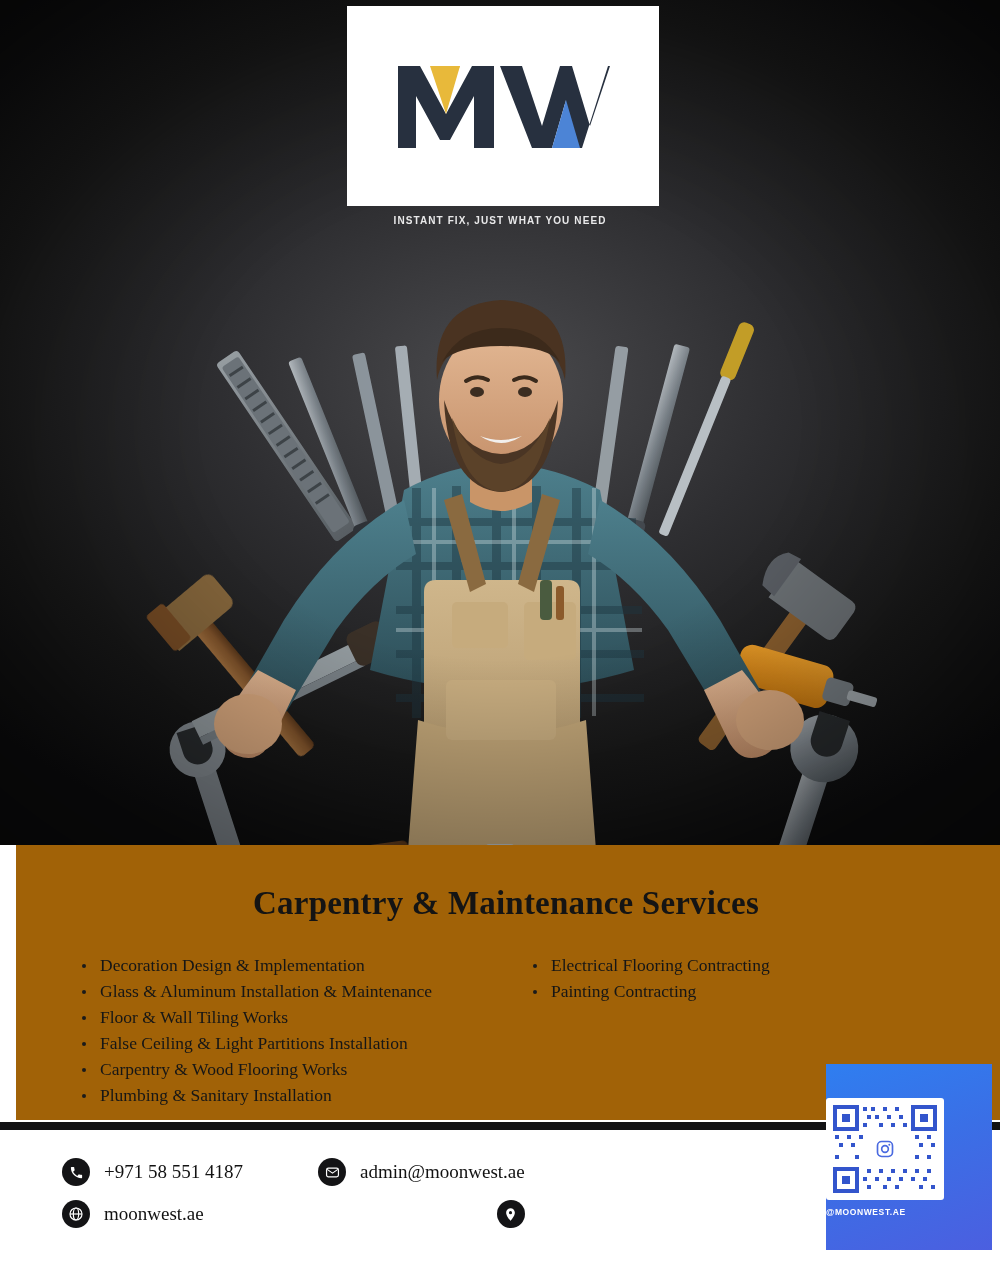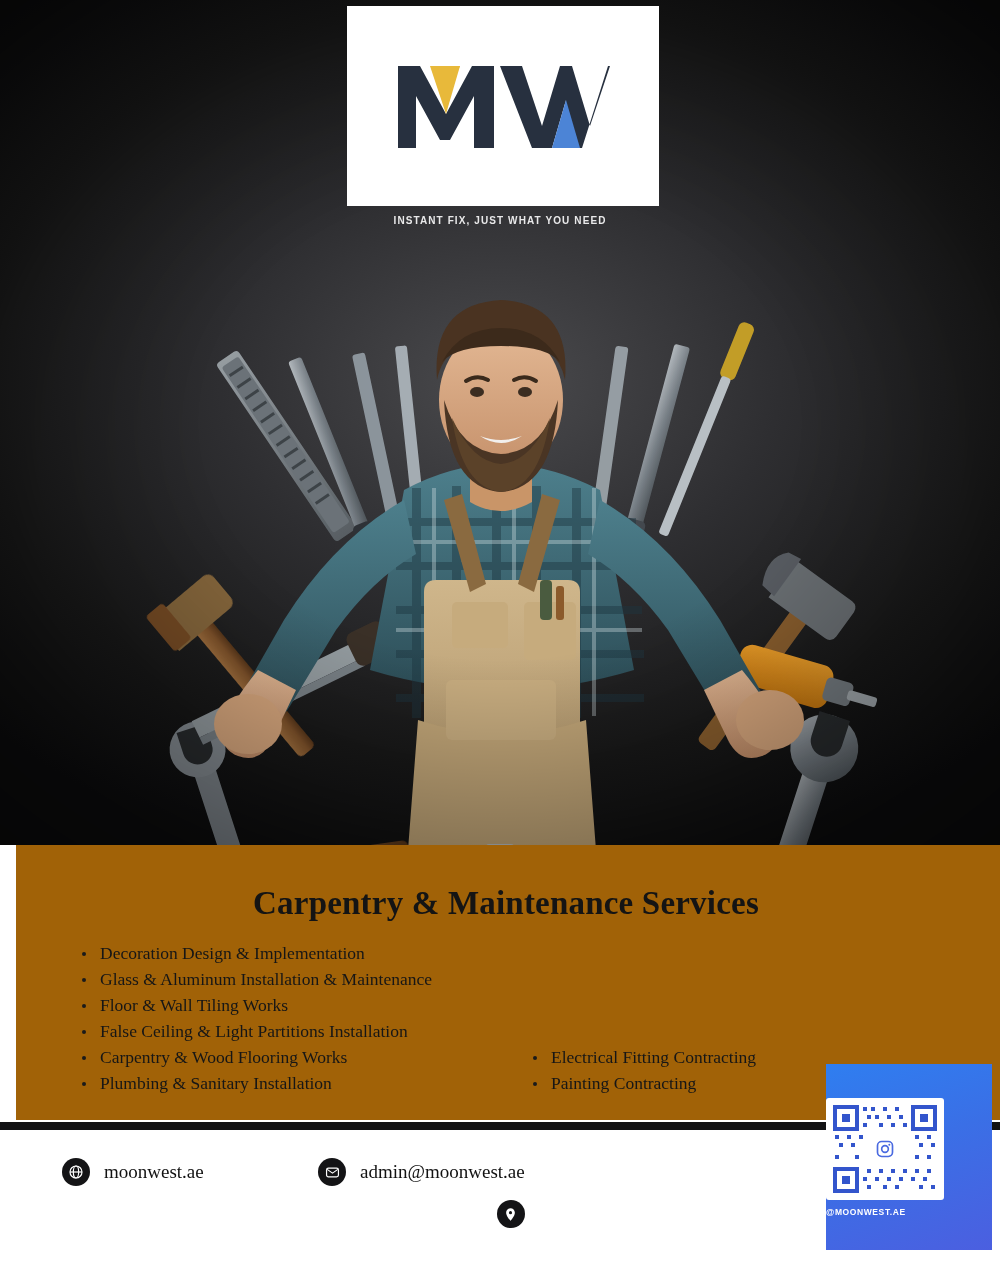--- a/index.html
+++ b/index.html
@@ -62,24 +62,23 @@
   }
   .services-title {
     text-align: center;
     font-family: "Liberation Serif", serif;
     font-weight: 700;
     font-size: 33px;
     color: #141414;
     letter-spacing: .2px;
   }
   .cols {
-    margin-top: 20px;
+    margin-top: 32px;
     display: flex;
     gap: 30px;
-    align-items: flex-end;
   }
   .col { flex: 1; }
   .col ul { list-style: none; }
   .col li {
     position: relative;
     padding-left: 30px;
     margin-bottom: 4px;
     font-family: "Liberation Serif", serif;
     font-size: 17.5px;
     line-height: 1.26;
@@ -430,32 +429,40 @@
           <li>Decoration Design &amp; Implementation</li>
           <li>Glass &amp; Aluminum Installation &amp; Maintenance</li>
           <li>Floor &amp; Wall Tiling Works</li>
           <li>False Ceiling &amp; Light Partitions Installation</li>
           <li>Carpentry &amp; Wood Flooring Works</li>
           <li>Plumbing &amp; Sanitary Installation</li>
         </ul>
       </div>
       <div class="col">
         <ul>
-          <li>Electrical Fitting Contracting</li>
+          <li>Electrical Flooring Contracting</li>
           <li>Painting Contracting</li>
         </ul>
       </div>
     </div>
   </div>
 
   <div class="divider"></div>
 
   <div class="footer">
 
     <div class="contact">
+      <div class="contact-row">
+        <span class="cicon">
+          <svg width="15" height="15" viewBox="0 0 24 24" fill="#ffffff">
+            <path d="M6.6 10.8c1.4 2.8 3.8 5.1 6.6 6.6l2.2-2.2c.3-.3.7-.4 1-.2 1.2.4 2.4.6 3.6.6.6 0 1 .4 1 1V20c0 .6-.4 1-1 1C10.6 21 3 13.4 3 4c0-.6.4-1 1-1h3.4c.6 0 1 .4 1 1 0 1.3.2 2.5.6 3.6.1.4 0 .8-.2 1l-2.2 2.2z"></path>
+          </svg>
+        </span>
+        <span class="txt">+971 58 551 4187</span>
+      </div>
       <div class="contact-row">
         <span class="cicon">
           <svg width="16" height="16" viewBox="0 0 24 24" fill="none" stroke="#ffffff" stroke-width="1.8">
             <circle cx="12" cy="12" r="9"></circle>
             <ellipse cx="12" cy="12" rx="4" ry="9"></ellipse>
             <path d="M3 12h18"></path>
           </svg>
         </span>
         <span class="txt">moonwest.ae</span>
       </div>

